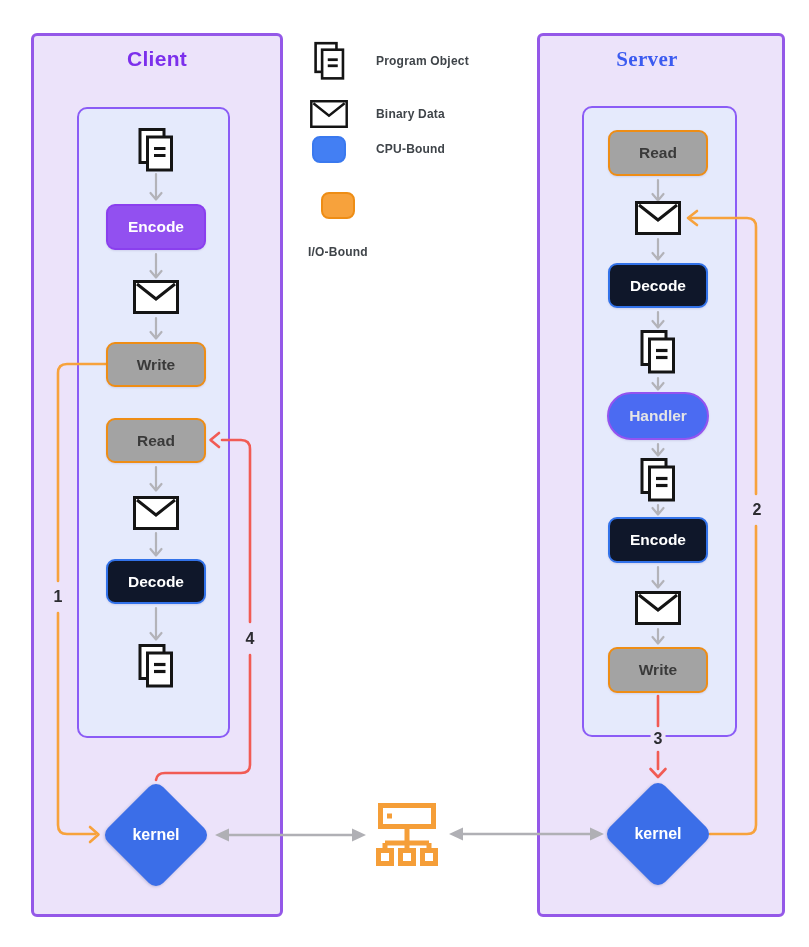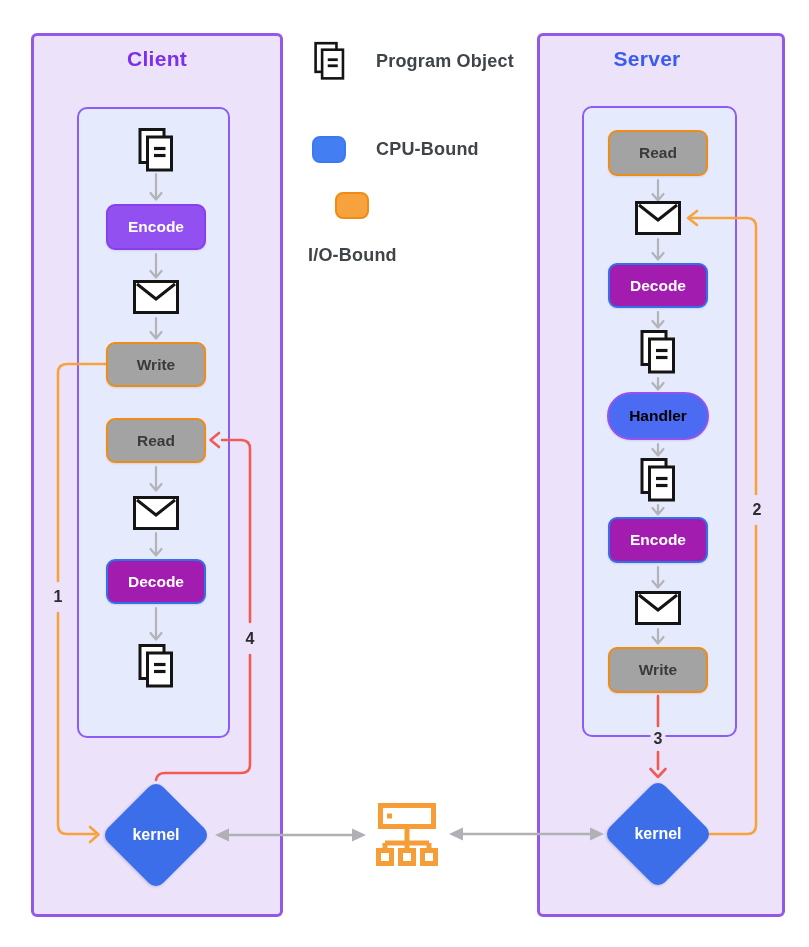--- a/index.html
+++ b/index.html
@@ -1,20 +1,21 @@
 <!DOCTYPE html>
 <html><head>
 <meta charset="utf-8">
 <style>
   * { box-sizing: border-box; margin: 0; padding: 0; }
   html, body { background: #ffffff; }
   .canvas {
     position: relative; width: 809px; height: 947px; overflow: hidden;
     background: #ffffff;
     font-family: "Liberation Sans", "DejaVu Sans", sans-serif;
+    border-radius: 27px;
   }
   .panel {
     position: absolute; background: #ece3fa;
     border: 3px solid #9458e8; border-radius: 6px;
   }
   .inner-panel {
     position: absolute; background: #e5eafc;
     border: 2.5px solid #8b5cf6; border-radius: 10px;
   }
   .panel-title {
@@ -22,59 +23,59 @@
     font-size: 21px; font-weight: 700; letter-spacing: .3px;
   }
   .client-accent { color: #7c2fec; }
   .server-accent { color: #3b5bf0; }
   .node {
     position: absolute; display: flex; align-items: center; justify-content: center;
     font-size: 15.5px; font-weight: 700; border-radius: 9px;
     box-shadow: 0 1px 2px rgba(60,40,120,.12);
   }
   .node.orange { background: #a3a3a3; border: 2.5px solid #ee8d15; color: #3a3a3a; }
-  .node.blue   { background: #a21caf; border: 2.5px solid #3272e9; color: #ffffff; }
+  .node.blue   { background: #0f172a; border: 2.5px solid #3272e9; color: #ffffff; }
   .node.purple { background: #9250f0; border: 2.5px solid #8a3fee; color: #ffffff; }
-  .node.handler{ background: #4b6bf2; border: 2.5px solid #9353f0; color: #000000; border-radius: 25px; }
+  .node.handler{ background: #4b6bf2; border: 2.5px solid #9353f0; color: #e5e5e5; border-radius: 25px; }
   .icon-abs { position: absolute; }
   .kernel {
     position: absolute; width: 78px; height: 78px;
     background: #3b6ee8; border-radius: 10px; transform: rotate(45deg);
     box-shadow: 0 1px 3px rgba(40,50,120,.25);
   }
   .kernel-label {
     position: absolute; inset: 0; display: flex; align-items: center; justify-content: center;
     transform: rotate(-45deg); color: #ffffff; font-size: 16px; font-weight: 700;
   }
   .legend-row {
     position: absolute; left: 308px; height: 40px;
     display: flex; align-items: center; gap: 26px;
   }
   .legend-icon-slot { width: 42px; display: flex; align-items: center; justify-content: center; }
-  .legend-label { font-size: 18px; font-weight: 700; color: #3f4449; letter-spacing: .2px; }
+  .legend-label { font-size: 12px; font-weight: 700; color: #3f4449; letter-spacing: .2px; }
   .swatch { width: 34px; height: 27px; border-radius: 8px; }
   .swatch.cpu { background: #437ff3; border: 2px solid #3a79ef; }
   .swatch.io  { background: #f7a23c; border: 2.5px solid #ee8d15; }
   .step-label {
     position: absolute; transform: translate(-50%, -50%);
     font-size: 16px; font-weight: 700; color: #2c2c31;
     background: #ece3fa; padding: 0 3px; line-height: 18px;
   }
   .wires { position: absolute; left: 0; top: 0; pointer-events: none; }
 </style>
 </head>
 <body>
 
 <div class="canvas">
 
   <div class="panel" style="left:31px; top:33px; width:252px; height:884px;"></div>
   <div class="panel" style="left:537px; top:33px; width:248px; height:884px;"></div>
 
   <div class="panel-title client-accent" style="left:31px; top:47px; width:252px;">Client</div>
-  <div class="panel-title server-accent" style="left:537px; top:47px; width:220px;">Server</div>
+  <div class="panel-title server-accent" style="left:537px; top:47px; width:220px;font-family:Liberation Serif, serif;">Server</div>
 
   <div class="inner-panel" style="left:77px; top:107px; width:153px; height:631px;"></div>
   <div class="inner-panel" style="left:582px; top:106px; width:155px; height:631px;"></div>
 
   <svg class="wires" width="809" height="947" viewBox="0 0 809 947">
 
     <g stroke="#b3b3b9" stroke-width="2.2" fill="none" stroke-linecap="round" stroke-linejoin="round">
       <path d="M156,174 L156,199 M150.5,193 L156,199.5 L161.5,193"></path>
       <path d="M156,254 L156,277 M150.5,271 L156,277.5 L161.5,271"></path>
       <path d="M156,318 L156,338 M150.5,332 L156,338.5 L161.5,332"></path>
@@ -221,20 +222,29 @@
       <svg width="33" height="40" viewBox="0 0 38 46">
         <rect x="3" y="2.5" width="24" height="33" fill="#fff" stroke="#141414" stroke-width="3"></rect>
         <rect x="10.5" y="10" width="24" height="33" fill="#fff" stroke="#141414" stroke-width="3"></rect>
         <line x1="17" y1="21.5" x2="28.5" y2="21.5" stroke="#141414" stroke-width="3.2"></line>
         <line x1="17" y1="28.5" x2="28.5" y2="28.5" stroke="#141414" stroke-width="3.2"></line>
       </svg>
     </span>
     <span class="legend-label">Program Object</span>
   </div>
 
+  <div class="legend-row" style="top:94px;">
+    <span class="legend-icon-slot">
+      <svg width="38" height="28" viewBox="0 0 46 34">
+        <rect x="1.5" y="1.5" width="43" height="31" fill="#fff" stroke="#141414" stroke-width="3"></rect>
+        <polyline points="4,4 23,19 42,4" fill="none" stroke="#141414" stroke-width="3"></polyline>
+      </svg>
+    </span>
+    <span class="legend-label">Binary Data</span>
+  </div>
 
   <div class="legend-row" style="top:129px;">
     <span class="legend-icon-slot">
       <span class="swatch cpu"></span>
     </span>
     <span class="legend-label">CPU-Bound</span>
   </div>
 
   <div class="legend-row" style="top:192px;flex-direction:column;">
     <span class="legend-icon-slot">

